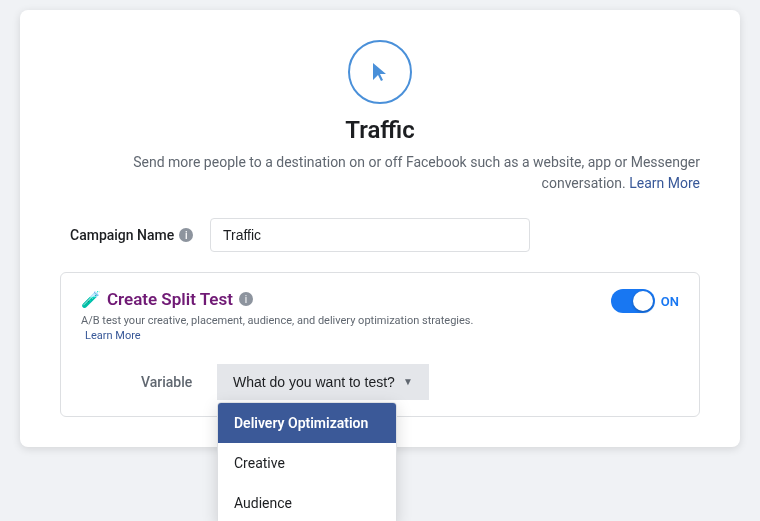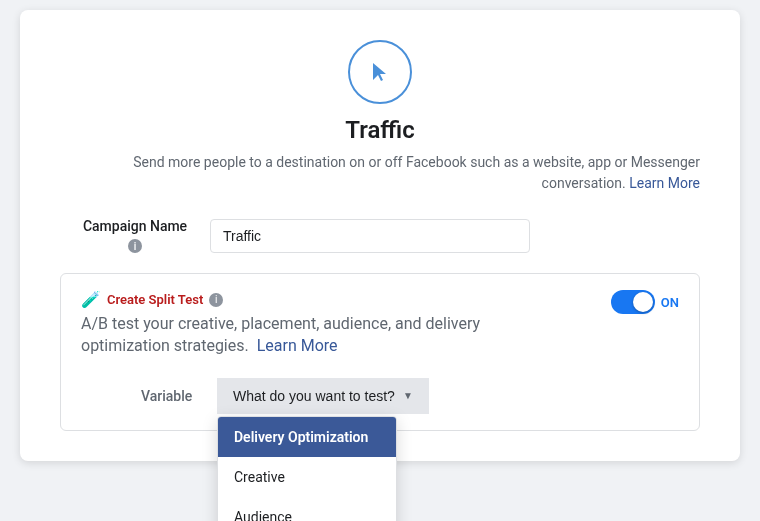--- a/index.html
+++ b/index.html
@@ -63,21 +63,20 @@
     }
     .form-label {
       font-size: 14px;
       color: #1c1e21;
       font-weight: 500;
       margin-right: 10px;
       display: flex;
       align-items: center;
       gap: 5px;
       min-width: 130px;
-      flex-direction: column;
     }
     .info-icon {
       width: 14px;
       height: 14px;
       border-radius: 50%;
       background: #8d949e;
       color: white;
       font-size: 10px;
       display: inline-flex;
       align-items: center;
@@ -110,26 +109,26 @@
       display: flex;
       align-items: center;
       gap: 6px;
       margin-bottom: 4px;
     }
     .beaker-icon {
       color: #1c1e21;
       font-size: 16px;
     }
     .split-test-title {
-      font-size: 13px;
-      font-weight: 600;
-      color: #b91c1c;
+      font-size: 17px;
+      font-weight: 600;
+      color: #701a75;
     }
     .split-test-desc {
-      font-size: 16px;
+      font-size: 11px;
       color: #606770;
       line-height: 1.4;
       max-width: 420px;
     }
     .split-test-desc a {
       color: #385898;
       text-decoration: none;
     }
     .toggle-container {
       display: flex;

